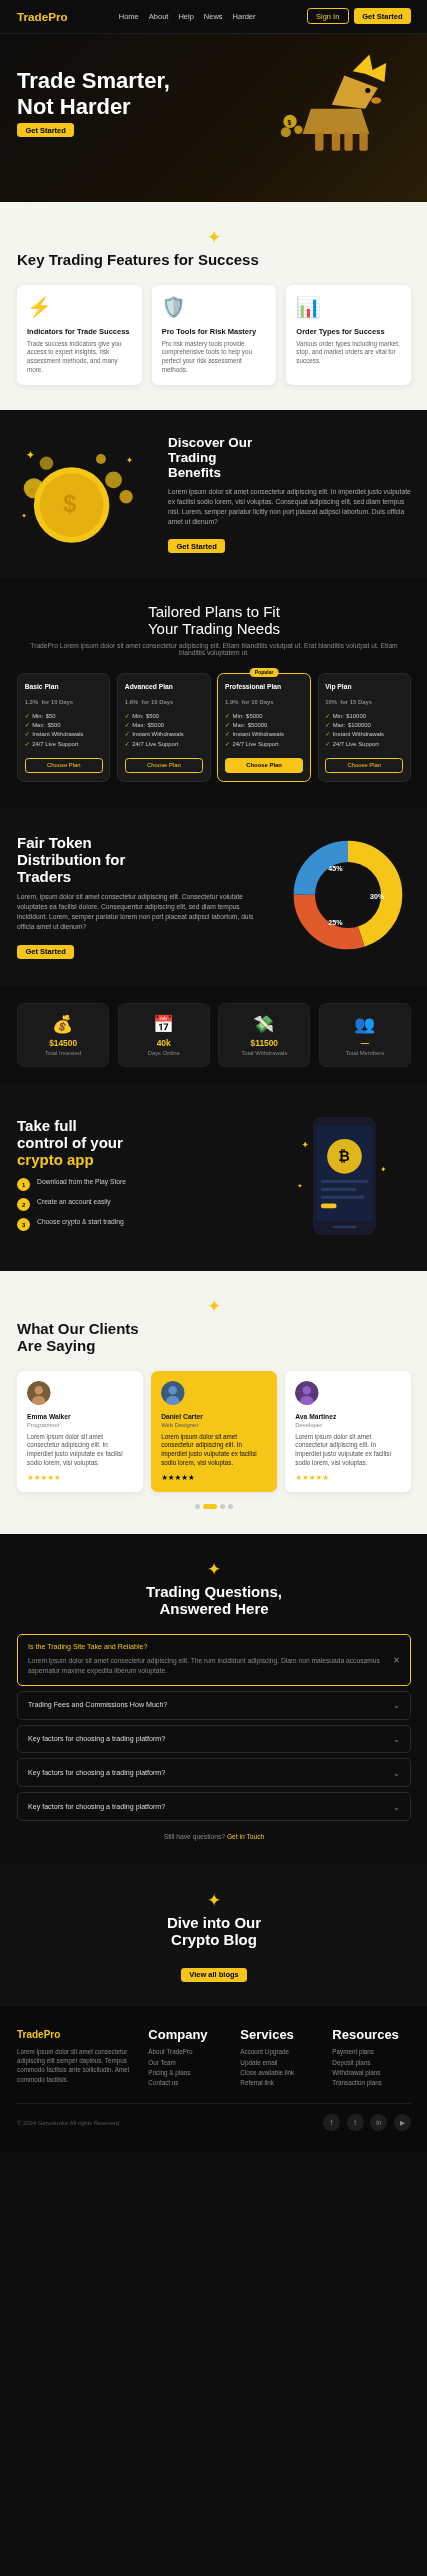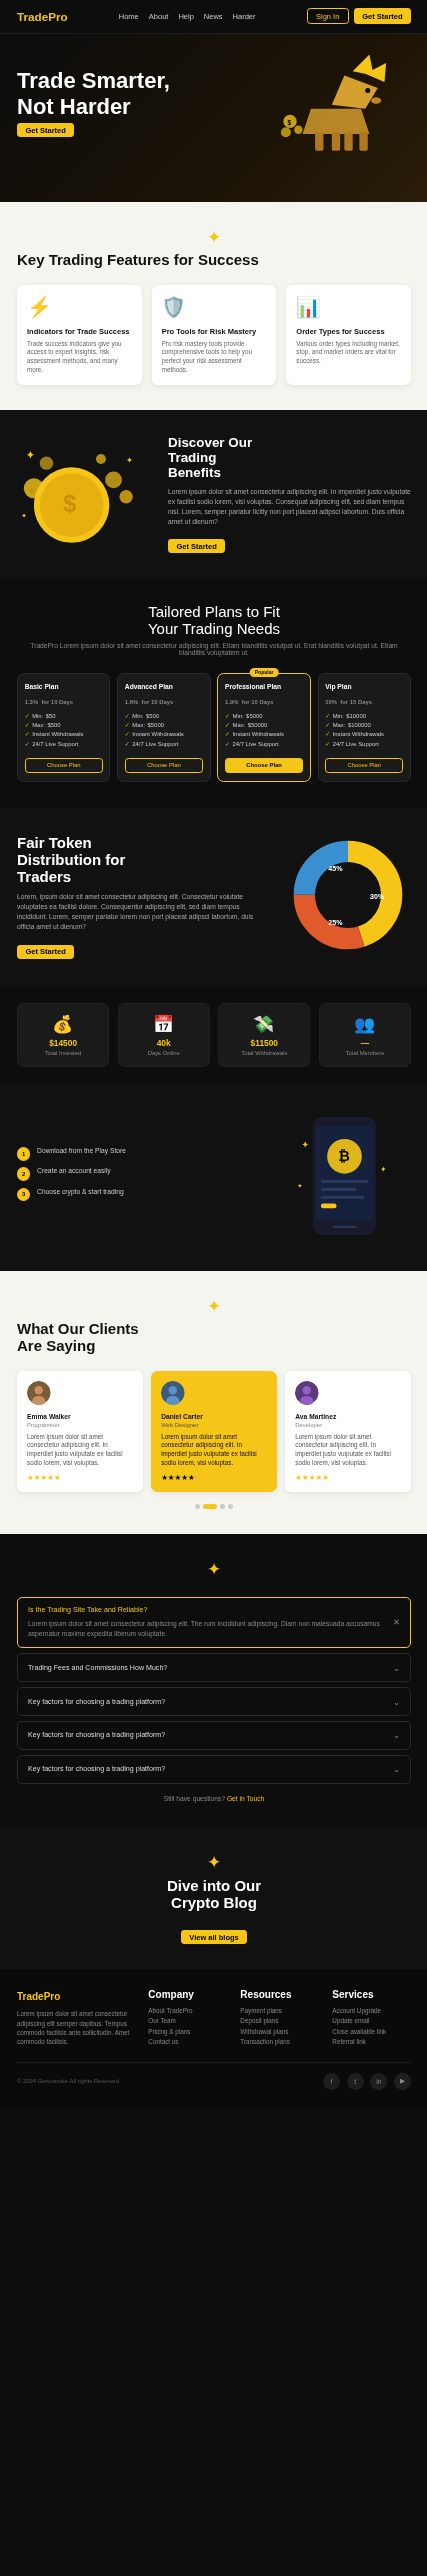--- a/index.html
+++ b/index.html
@@ -515,21 +515,21 @@
       font-size: 6.3px;
       line-height: 1.5;
     }
     .footer-logo {
       color: #f5c518;
       font-weight: 700;
       font-size: 10px;
       margin-bottom: 5px;
     }
     .footer-col h5 {
-      font-size: 10px;
+      font-size: 13px;
       color: #fff;
       font-weight: 700;
       margin-bottom: 6.7px;
     }
     .footer-col ul {
       list-style: none;
     }
     .footer-col ul li {
       font-size: 6.3px;
       margin-bottom: 3.4px;
@@ -821,20 +821,25 @@
     <div class="stat-card">
       <div class="stat-icon">👥</div>
       <div class="stat-value">—</div>
       <div class="stat-label">Total Members</div>
     </div>
   </div>
 </section>
 
 <section class="section-app">
   <div class="app-text">
+    <h2>
+      <span>Take full</span><br>
+      <span>control of your</span><br>
+      <span class="yellow-text">crypto app</span>
+    </h2>
     <ul class="app-steps">
       <li>
         <span class="step-num">1</span>
         <span>Download from the Play Store</span>
       </li>
       <li>
         <span class="step-num">2</span>
         <span>Create an account easily</span>
       </li>
       <li>
@@ -919,20 +924,24 @@
     <div class="dot"></div>
     <div class="dot active"></div>
     <div class="dot"></div>
     <div class="dot"></div>
   </div>
 </section>
 
 <section class="section-faq">
   <div class="section-heading-wrap">
     <span class="star-deco">✦</span>
+    <h2>
+      <span>Trading Questions,</span><br>
+      <span>Answered Here</span>
+    </h2>
   </div>
 
   <div class="faq-item open">
     <div>
       <div class="faq-question">Is the Trading Site Take and Reliable?</div>
       <div class="faq-answer" style="display:block;">Lorem ipsum dolor sit amet consectetur adipiscing elit. The rum incididunt adipiscing. Diam non malesuada accusamus aspernatur maxime expedita liberum voluptate.</div>
     </div>
     <span class="faq-arrow">✕</span>
   </div>
 
@@ -982,37 +991,37 @@
     <div class="footer-col">
       <h5>Company</h5>
       <ul>
         <li>About TradePro</li>
         <li>Our Team</li>
         <li>Pricing &amp; plans</li>
         <li>Contact us</li>
       </ul>
     </div>
     <div class="footer-col">
+      <h5>Services</h5>
+      <ul>
+        <li>Account Upgrade</li>
+        <li>Update email</li>
+        <li>Close available link</li>
+        <li>Referral link</li>
+      </ul>
+    </div>
+    <div class="footer-col">
       <h5>Resources</h5>
       <ul>
         <li>Payment plans</li>
         <li>Deposit plans</li>
         <li>Withdrawal plans</li>
         <li>Transaction plans</li>
       </ul>
     </div>
-    <div class="footer-col">
-      <h5>Services</h5>
-      <ul>
-        <li>Account Upgrade</li>
-        <li>Update email</li>
-        <li>Close available link</li>
-        <li>Referral link</li>
-      </ul>
-    </div>
   </div>
   <div class="footer-bottom">
     <span class="footer-copy">© 2024 Genostroke All rights Reserved</span>
     <div class="social-icons">
       <div class="social-icon">f</div>
       <div class="social-icon">t</div>
       <div class="social-icon">in</div>
       <div class="social-icon">▶</div>
     </div>
   </div>

